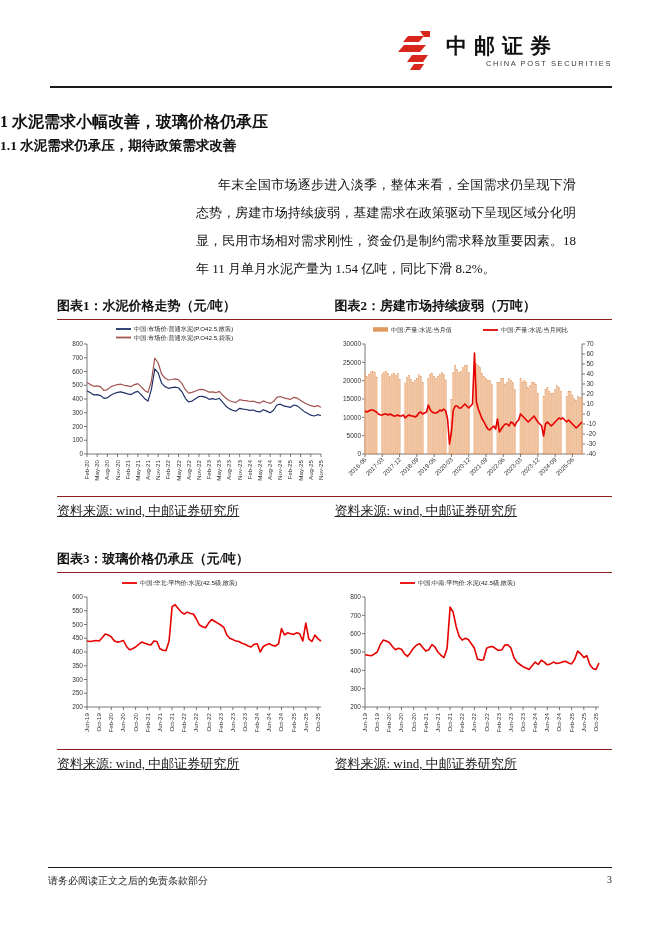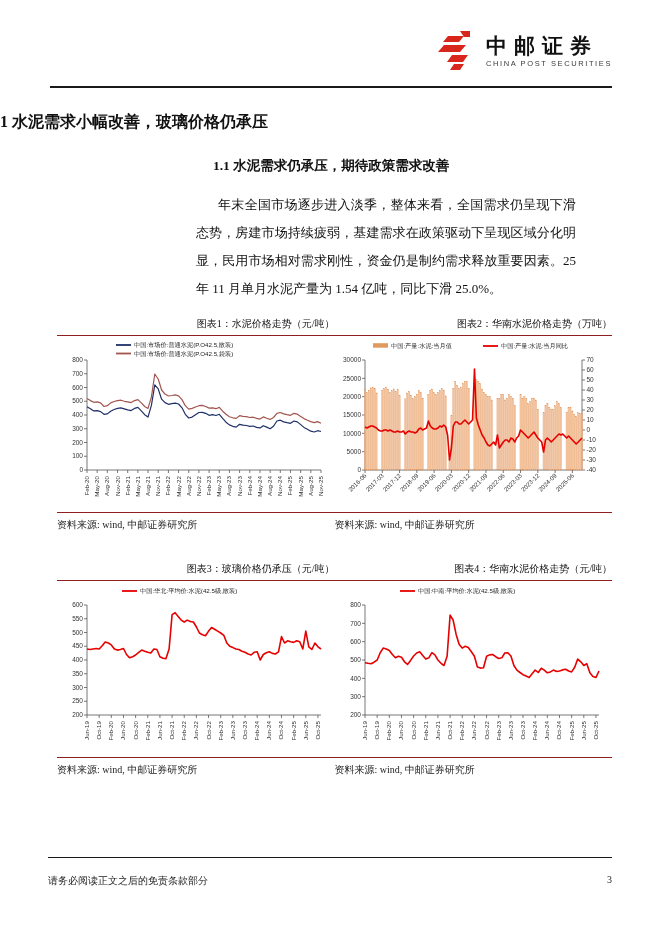--- a/index.html
+++ b/index.html
@@ -4,44 +4,44 @@
 <style>
   html,body{margin:0;padding:0;background:#ffffff;}
   body{font-family:"Liberation Serif","DejaVu Serif",serif;color:#111;}
   .page{position:relative;width:662px;height:936px;background:#fff;overflow:hidden;}
 
   
   .header{position:relative;height:86px;margin:0 50px;border-bottom:2px solid #1a1a1a;}
   .brand{position:absolute;right:0;top:30px;display:flex;align-items:center;gap:8px;}
   .brand-text{display:flex;flex-direction:column;line-height:1;}
   .brand-cn{font-size:21px;font-weight:bold;letter-spacing:7px;color:#111;font-family:"Liberation Sans",sans-serif;white-space:nowrap;}
-  .brand-en{font-size:7.5px;color:#3a3a3a;letter-spacing:1.6px;margin-top:4px;font-family:"Liberation Sans",sans-serif;white-space:nowrap;}
+  .brand-en{font-size:7.5px;color:#3a3a3a;letter-spacing:1.6px;margin-top:4px;font-family:"Liberation Sans",sans-serif;white-space:nowrap;margin-left:40px;}
 
   
   .h1{margin-top:24px;font-size:16px;font-weight:bold;}
-  .h2{margin-top:24px;text-align:center;font-size:13.5px;font-weight:bold;}
+  .h2{margin-top:4px;font-size:13.5px;font-weight:bold;}
 
   
   .para{margin:16px 86px 0 196px;width:380px;font-size:13px;line-height:28px;text-align:justify;text-indent:1.7em;}
 
   
   .figs{margin:14px 50px 0 57px;}
   .cap-row{display:grid;grid-template-columns:1fr 1fr;}
-  .cap{font-size:10px;font-weight:normal;padding-bottom:4px;text-align:right;}
+  .cap{font-size:13px;font-weight:bold;padding-bottom:4px;}
   .rule-red{border:none;border-top:1.5px solid #8e1f1f;margin:0;}
   .chart-row{display:grid;grid-template-columns:1fr 1fr;margin-top:2px;}
   .chart-row svg{width:274px;height:172px;display:block;}
   .src-row{display:grid;grid-template-columns:1fr 1fr;border-top:1.5px solid #8e1f1f;padding-top:5px;margin-top:2px;}
-  .src{font-size:10px;color:#222;}
+  .src{font-size:13px;color:#222;text-decoration:underline;}
   .figs-gap{height:30px;}
 
   svg text{font-family:"Liberation Sans","DejaVu Sans",sans-serif;}
 
   
-  .footer{position:absolute;left:48px;right:50px;bottom:48px;border-top:1.8px solid #1a1a1a;padding-top:16px;display:flex;justify-content:space-between;}
+  .footer{position:absolute;left:48px;right:50px;bottom:48px;border-top:1.8px solid #1a1a1a;padding-top:6px;display:flex;justify-content:space-between;}
   .footer span{font-size:10px;color:#222;}
 </style>
 </head>
 <body>
 
 <div class="page">
 
   <div class="header">
     <div class="brand">
       <svg width="44" height="42" viewBox="0 0 44 42">
@@ -54,27 +54,27 @@
       <div class="brand-text">
         <span class="brand-cn">中邮证券</span>
         <span class="brand-en">CHINA POST SECURITIES</span>
       </div>
     </div>
   </div>
 
   <div class="h1">1 水泥需求小幅改善，玻璃价格仍承压</div>
   <div class="h2">1.1 水泥需求仍承压，期待政策需求改善</div>
 
-  <p class="para">年末全国市场逐步进入淡季，整体来看，全国需求仍呈现下滑态势，房建市场持续疲弱，基建需求在政策驱动下呈现区域分化明显，民用市场相对需求刚性，资金仍是制约需求释放重要因素。25 年 11 月单月水泥产量为 1.54 亿吨，同比下滑 25.0%。</p>
+  <p class="para">年末全国市场逐步进入淡季，整体来看，全国需求仍呈现下滑态势，房建市场持续疲弱，基建需求在政策驱动下呈现区域分化明显，民用市场相对需求刚性，资金仍是制约需求释放重要因素。18 年 11 月单月水泥产量为 1.54 亿吨，同比下滑 8.2%。</p>
 
   <div class="figs">
 
     <div class="cap-row">
       <div class="cap">图表1：水泥价格走势（元/吨）</div>
-      <div class="cap">图表2：华南水泥价格走势（万吨）</div>
+      <div class="cap">图表2：房建市场持续疲弱（万吨）</div>
     </div>
     <hr class="rule-red">
 
     <div class="chart-row">
       <svg viewBox="0 0 274 172">
           <line x1="30" y1="22" x2="30" y2="132" stroke="#555" stroke-width="0.8"></line>
           <line x1="30" y1="132" x2="264" y2="132" stroke="#555" stroke-width="0.8"></line>
           <line x1="27" y1="132" x2="30" y2="132" stroke="#555" stroke-width="0.8"></line>
           <text x="26" y="134.2" text-anchor="end" font-size="6.5" fill="#333">0</text>
           <line x1="27" y1="118.25" x2="30" y2="118.25" stroke="#555" stroke-width="0.8"></line>
@@ -323,21 +323,20 @@
 
     <div class="src-row">
       <div class="src">资料来源: wind, 中邮证券研究所</div>
       <div class="src">资料来源: wind, 中邮证券研究所</div>
     </div>
 
     <div class="figs-gap"></div>
 
     <div class="cap-row">
       <div class="cap">图表3：玻璃价格仍承压（元/吨）</div>
-      <div class="cap">图表4：华南水泥价格走势（元/吨）</div>
     </div>
     <hr class="rule-red">
 
     <div class="chart-row">
       <svg viewBox="0 0 274 172">
           <line x1="30" y1="22" x2="30" y2="132" stroke="#555" stroke-width="0.8"></line>
           <line x1="30" y1="132" x2="264" y2="132" stroke="#555" stroke-width="0.8"></line>
           <line x1="27" y1="132" x2="30" y2="132" stroke="#555" stroke-width="0.8"></line>
           <text x="26" y="134.2" text-anchor="end" font-size="6.5" fill="#333">200</text>
           <line x1="27" y1="118.25" x2="30" y2="118.25" stroke="#555" stroke-width="0.8"></line>

